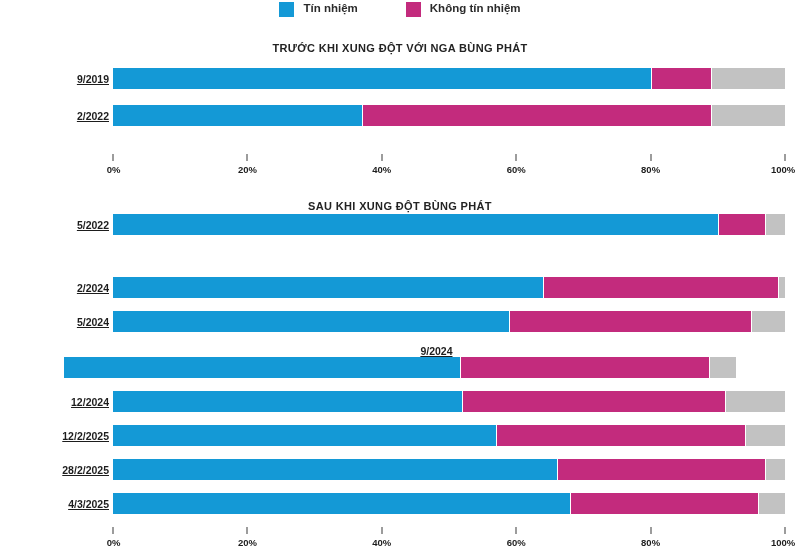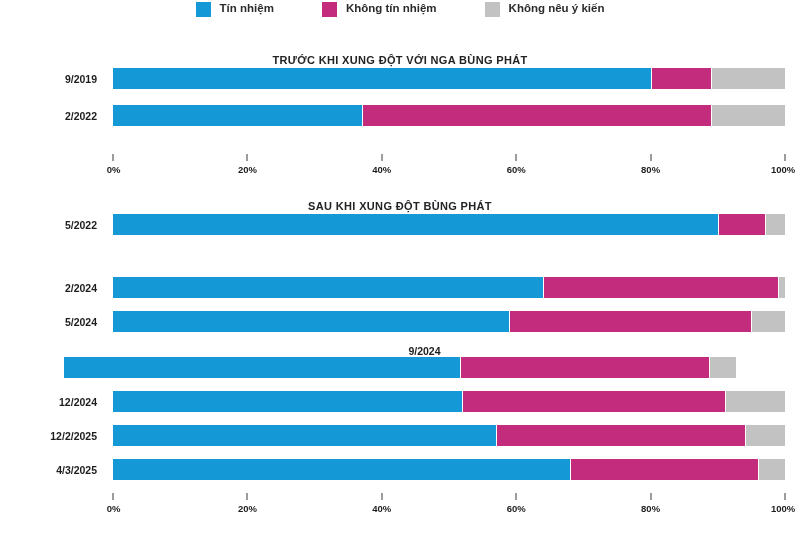--- a/index.html
+++ b/index.html
@@ -23,37 +23,38 @@
   }
   .legend-label {
     font-size: 11.5px; font-weight: bold; color: #2b2b2b; white-space: nowrap;
   }
 
   
   .panel-title {
     position: absolute; width: 800px; text-align: center;
     font-size: 11px; font-weight: bold; color: #232323; letter-spacing: .35px;
   }
-  #title-before { top: 54px; }
+  #title-before { top: 42px; }
   #title-after  { top: 200px; }
 
   
   .panel { position: absolute; left: 0; width: 800px; }
   #panel-before { top: 68px;  height: 100px; }
   #panel-after  { top: 214px; height: 330px; }
 
   .rows { position: relative; width: 800px; }
   .row {
     position: relative; width: 800px;
     display: flex; align-items: center;
   }
   .row-label {
-    width: 113px; padding-right: 16px; text-align: right;
+    width: 113px; padding-right: 4px; text-align: right;
     font-size: 10.5px; font-weight: bold; color: #1d1d1d;
     white-space: nowrap;
+    text-decoration: underline;
   }
   .bar {
     position: relative; height: 21px; width: 672px;
     display: flex; overflow: hidden;
   }
   .seg { height: 100%; display: block; }
   .seg + .seg { border-left: 1.5px solid #ffffff; }
 
   
   .axis { position: relative; height: 26px; width: 800px; }
@@ -75,24 +76,20 @@
 <div id="root">
 
   <div class="legend" id="legend">
       <div class="legend-item">
         <span class="legend-swatch" style="background: rgb(20, 153, 214);"></span>
         <span class="legend-label">Tín nhiệm</span>
       </div>
       <div class="legend-item">
         <span class="legend-swatch" style="background: rgb(195, 43, 125);"></span>
         <span class="legend-label">Không tín nhiệm</span>
-      </div>
-      <div class="legend-item">
-        <span class="legend-swatch" style="background: rgb(194, 194, 194);"></span>
-        <span class="legend-label">Không nêu ý kiến</span>
       </div>
     </div>
 
   <div class="panel-title" id="title-before">TRƯỚC KHI XUNG ĐỘT VỚI NGA BÙNG PHÁT</div>
 
   <div class="panel" id="panel-before">
     <div class="rows" id="rows-before">
         <div class="row" style="margin-bottom: 16px;">
           <div class="row-label">9/2019</div>
           <div class="bar">
@@ -174,20 +171,28 @@
         </div>
         <div class="row" style="margin-bottom: 13px;">
           <div class="row-label">12/2/2025</div>
           <div class="bar">
             <div class="seg" style="width: 57%; background: rgb(20, 153, 214);"></div>
             <div class="seg" style="width: 37%; background: rgb(195, 43, 125);"></div>
             <div class="seg" style="width: 6%; background: rgb(194, 194, 194);"></div>
           </div>
         </div>
         <div class="row" style="margin-bottom: 13px;">
+          <div class="row-label">28/2/2025</div>
+          <div class="bar">
+            <div class="seg" style="width: 66%; background: rgb(20, 153, 214);"></div>
+            <div class="seg" style="width: 31%; background: rgb(195, 43, 125);"></div>
+            <div class="seg" style="width: 3%; background: rgb(194, 194, 194);"></div>
+          </div>
+        </div>
+        <div class="row" style="margin-bottom: 13px;">
           <div class="row-label">4/3/2025</div>
           <div class="bar">
             <div class="seg" style="width: 68%; background: rgb(20, 153, 214);"></div>
             <div class="seg" style="width: 28%; background: rgb(195, 43, 125);"></div>
             <div class="seg" style="width: 4%; background: rgb(194, 194, 194);"></div>
           </div>
         </div>
       </div>
     <div class="axis" id="axis-after">
       <div class="axis-line-area">

